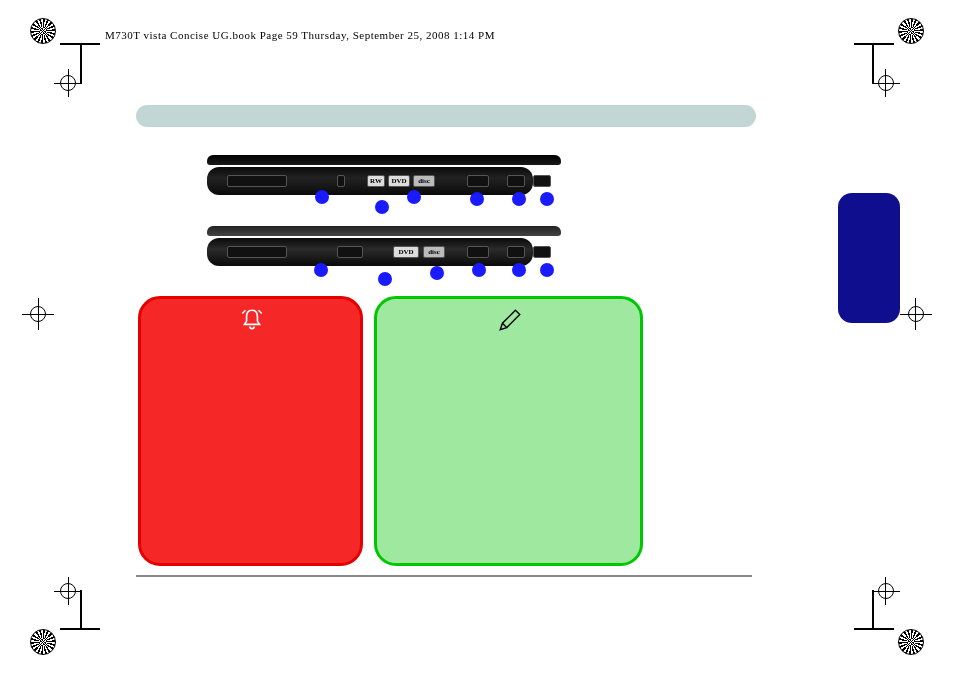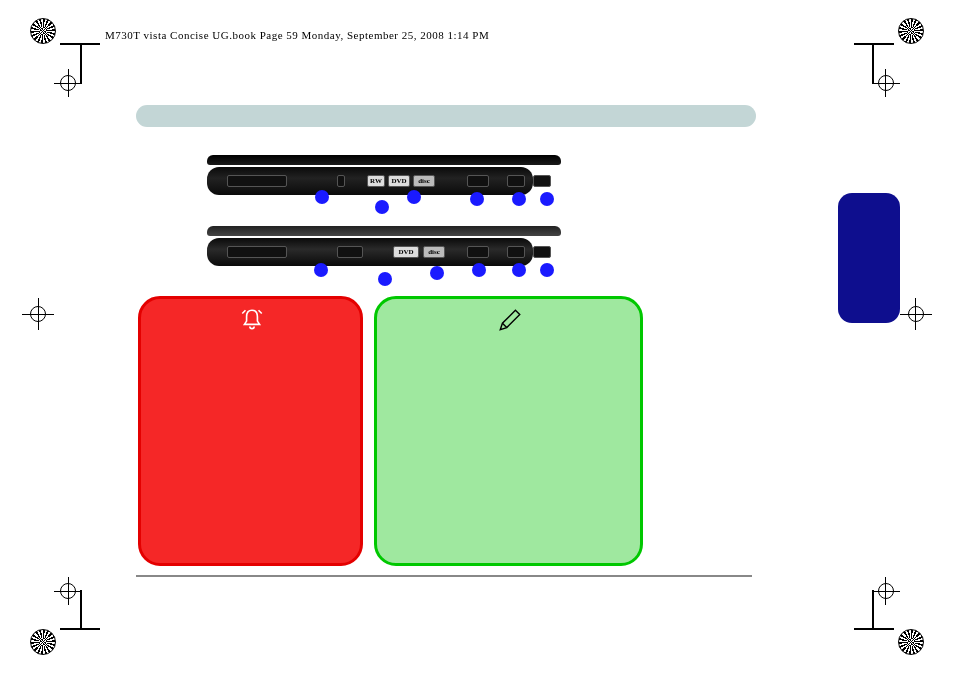--- a/index.html
+++ b/index.html
@@ -123,21 +123,21 @@
   
   .bell {
     width:24px; height:24px; position:relative;
   }
   .bell svg { display:block; }
   .pen { width:24px; height:24px; }
 </style>
 </head>
 <body>
 
-<div class="header-text">M730T vista Concise UG.book  Page 59  Monday, September 25, 2008  1:14 PM</div>
+<div class="header-text">M730T vista Concise UG.book  Page 59  Thursday, September 25, 2008  1:14 PM</div>
 
 <div class="reg-mark" style="top:18px; left:30px;">
   <div class="circ-big" style="top:0; left:0;"></div>
 </div>
 <div class="corner-lines" style="top:18px; left:60px;">
   <div class="h" style="top:25px; left:0; width:40px;"></div>
   <div class="v" style="top:25px; left:20px; height:40px;"></div>
 </div>
 <div class="reg-small" style="top:75px; left:60px;">
   <div class="c" style="top:0; left:0;"></div>

